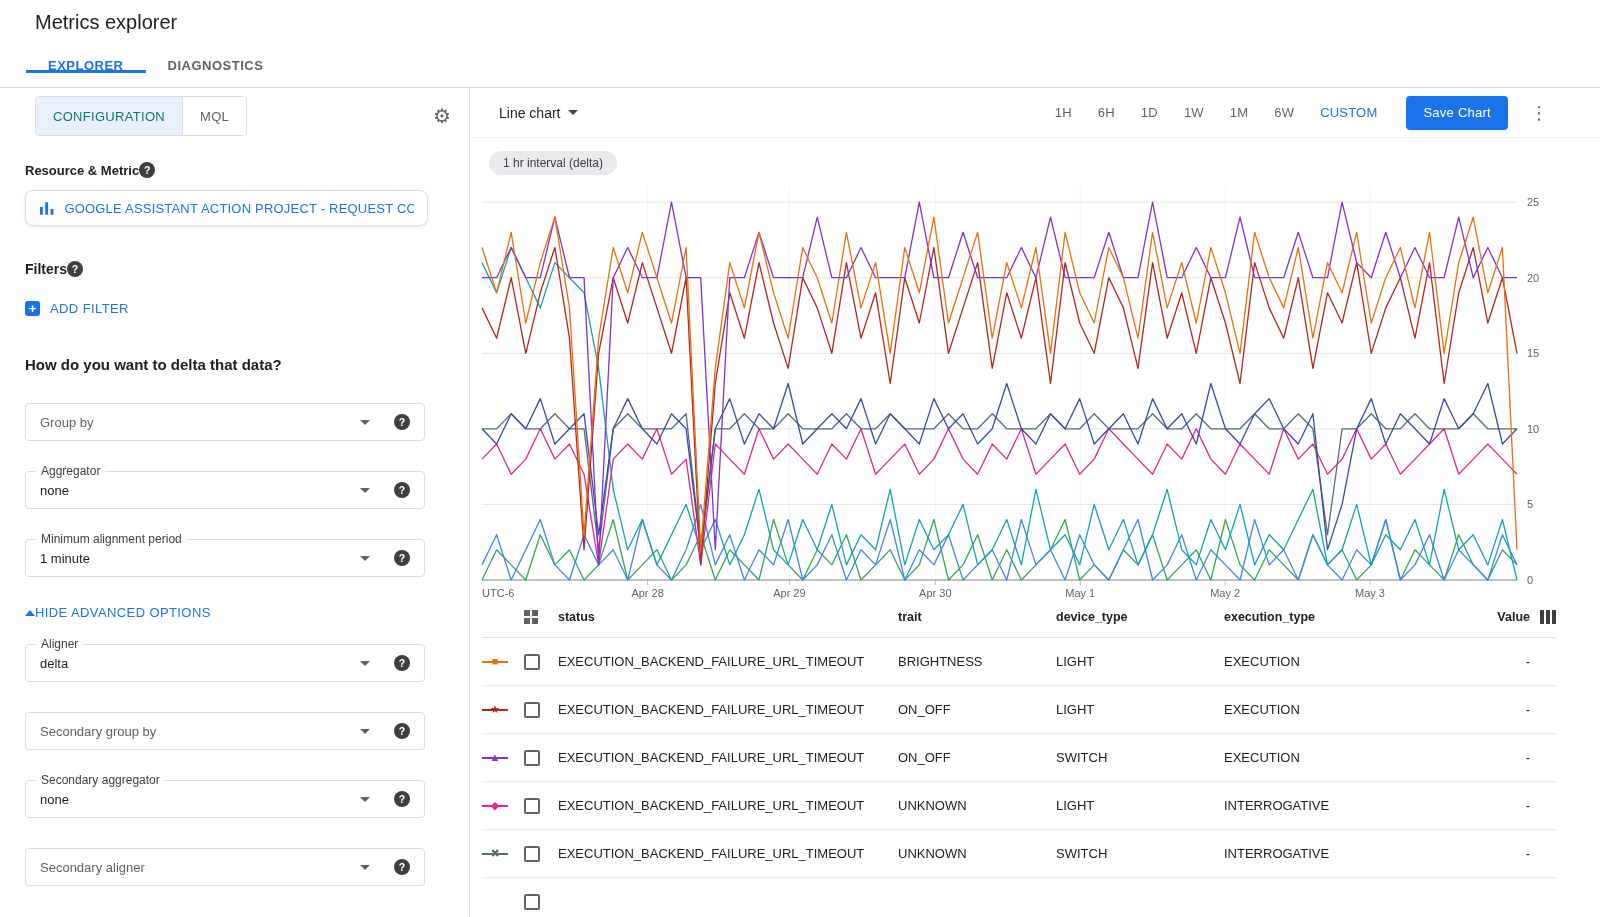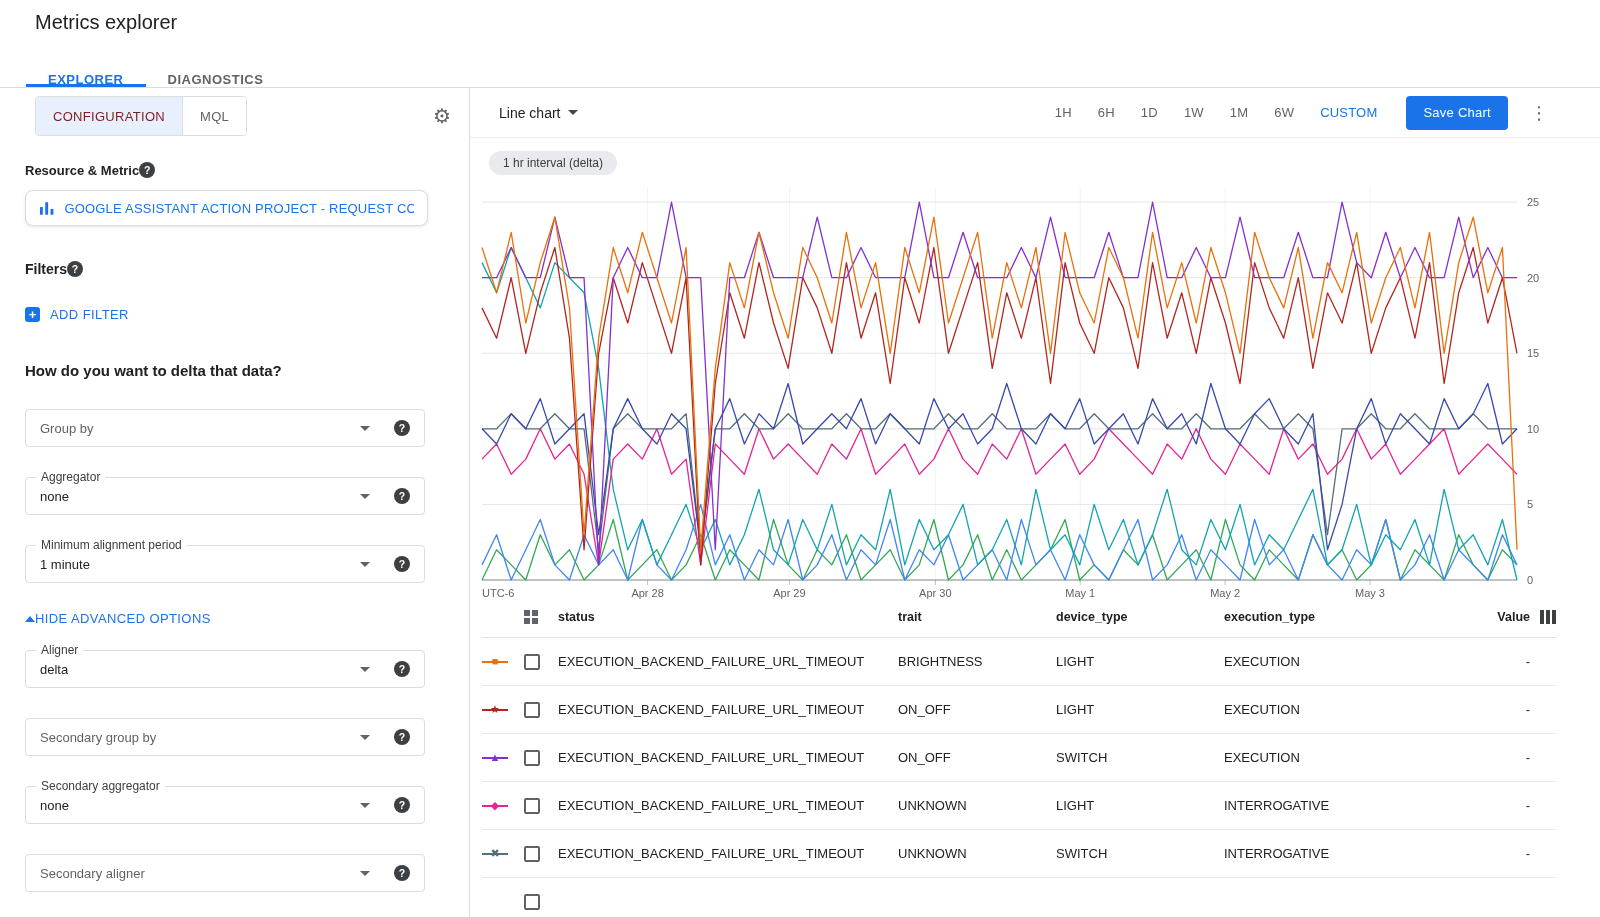--- a/index.html
+++ b/index.html
@@ -1,39 +1,39 @@
 <!DOCTYPE html>
 <html><head>
 <meta charset="utf-8">
 <style>
   *{box-sizing:border-box;margin:0;padding:0}
   html,body{width:1600px;height:917px;overflow:hidden;background:#fff;color:#202124;font-family:"Liberation Sans",sans-serif}
   .app-header{height:44px;display:flex;align-items:center;padding-left:35px;font-size:20px;color:#212121}
-  .tabbar{height:44px;border-bottom:1px solid #DADCE0;display:flex;align-items:flex-end;padding-left:26px}
+  .tabbar{height:44px;border-bottom:1px solid #DADCE0;display:flex;align-items:center;padding-left:26px}
   .tab{display:flex;align-items:center;padding:0 22px;font-size:13px;font-weight:700;letter-spacing:.5px;color:#5F6368;cursor:pointer}
   .tab.active{color:#1A73E8;box-shadow:inset 0 -3px 0 #1A73E8}
   .content{display:flex;height:829px}
 
   
   .sidebar{width:470px;flex:none;border-right:1px solid #DADCE0;padding:8px 0 0 25px}
   .seg-row{display:flex;align-items:center;justify-content:space-between;padding-right:18px}
   .segmented{display:inline-flex;border:1px solid #DADCE0;border-radius:4px;overflow:hidden;margin-left:10px}
   .seg{height:38px;display:flex;align-items:center;padding:0 17px;font-size:13px;font-weight:500;letter-spacing:.3px;color:#5F6368;background:#fff;cursor:pointer}
-  .seg.active{background:#E8F0FE;color:#7f1d1d}
+  .seg.active{background:#E8F0FE;color:#0f766e}
   .seg+.seg{border-left:1px solid #DADCE0}
   .gear{font-size:20px;color:#5F6368;cursor:pointer;line-height:1}
   .gear::before{content:"⚙"}
   .label-row{display:flex;align-items:center;font-size:13px;font-weight:700}
   .mt26{margin-top:26px}
   .help{width:16px;height:16px;border-radius:50%;background:#3C4043;color:#fff;font-size:10.5px;font-weight:700;display:inline-flex;align-items:center;justify-content:center;flex:none;cursor:pointer}
   .help::before{content:"?"}
   .metric-chip{margin-top:12px;width:403px;height:36px;border:1px solid #DADCE0;border-radius:8px;background:#fff;display:flex;align-items:center;gap:10px;padding:0 13px;box-shadow:0 1px 3px rgba(60,64,67,.14);cursor:pointer}
   .metric-chip .txt{font-size:13px;font-weight:500;color:#1A73E8;letter-spacing:.2px;white-space:nowrap;overflow:hidden}
   .filters-row{margin-top:35px;font-size:14px}
-  .add-filter{margin-top:30px;display:flex;align-items:center;gap:10px;cursor:pointer;width:fit-content}
+  .add-filter{margin-top:24px;display:flex;align-items:center;gap:10px;cursor:pointer;width:fit-content}
   .addbox{width:15px;height:15px;border-radius:3px;background:#1A73E8;color:#fff;display:inline-flex;align-items:center;justify-content:center;font-size:13px;font-weight:700;line-height:1}
   .addbox::before{content:"+"}
   .blue-link-txt{font-size:13px;font-weight:500;color:#1A73E8;letter-spacing:.4px}
   .question{margin-top:40px;font-size:15px;font-weight:700}
   .field{position:relative;width:400px;height:38px;border:1px solid #DADCE0;border-radius:4px;display:flex;align-items:center;padding:0 14px;margin-top:30px;cursor:pointer;background:#fff}
   .flabel{position:absolute;top:-8px;left:10px;background:#fff;padding:0 5px;font-size:12px;font-weight:500;color:#3C4043}
   .fvalue{font-size:13px;color:#202124}
   .field.placeholder .fvalue{color:#5F6368}
   .caret{width:0;height:0;border-left:5px solid transparent;border-right:5px solid transparent;border-top:5px solid #5F6368;margin-left:auto;flex:none}
   .field .help{margin-left:24px}

